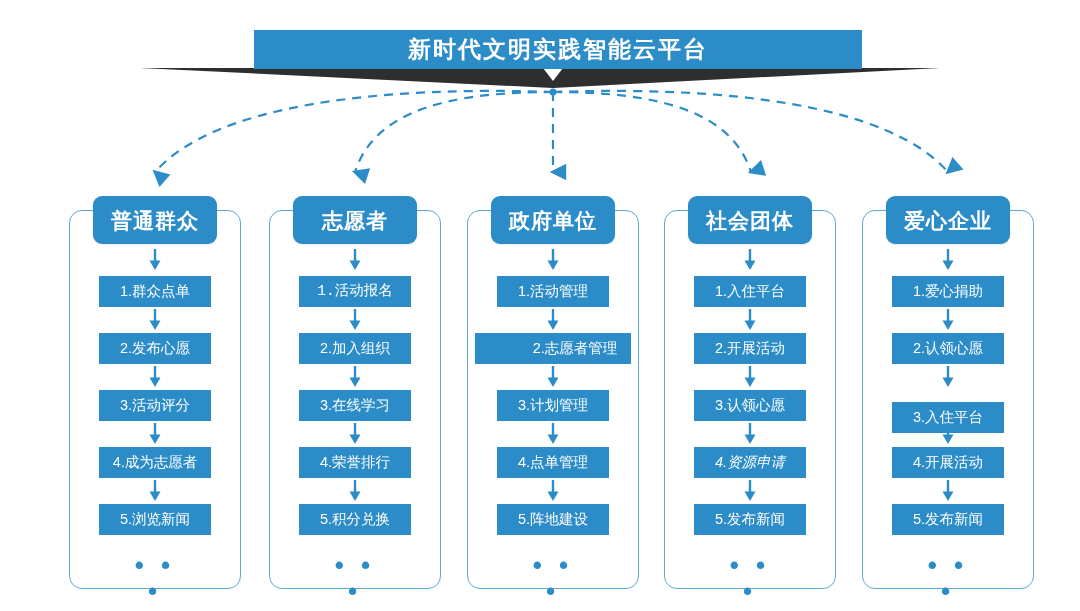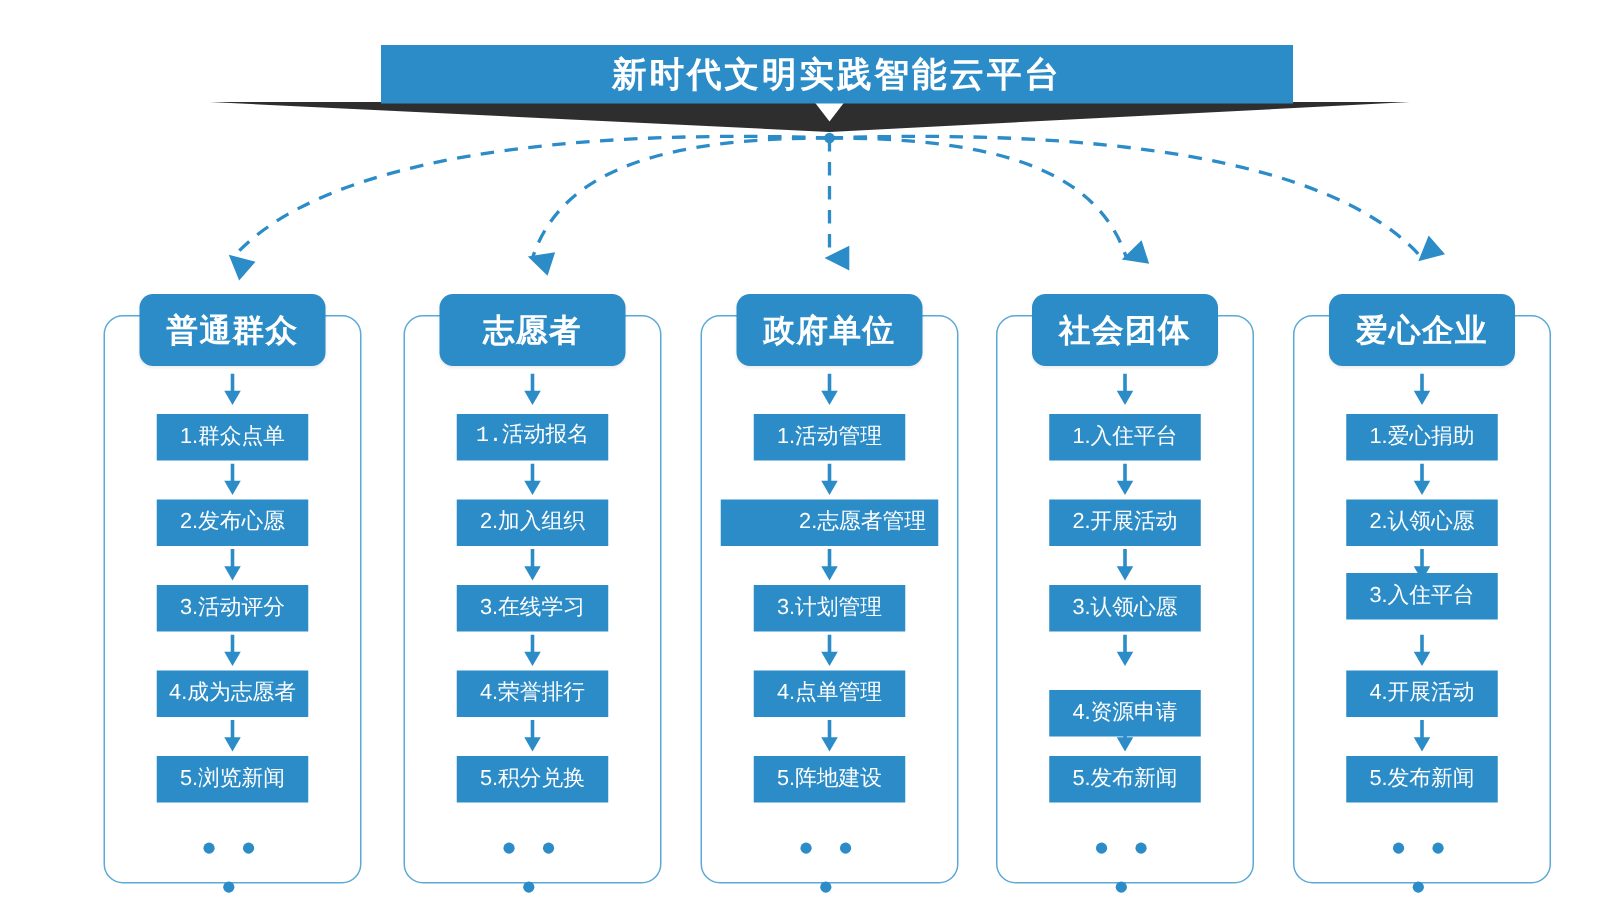--- a/index.html
+++ b/index.html
@@ -116,21 +116,21 @@
     position: absolute;
     left: 0;
     top: 0;
     width: 172px;
     height: 379px;
   }
   .item-box {
     position: absolute;
     left: 50%;
     transform: translateX(-50%);
-    width: 101px;
+    width: 112px;
     height: 31px;
     background: #2b8cc8;
     display: flex;
     align-items: center;
     justify-content: center;
   }
   .item-label {
     color: #ffffff;
     font-size: 14.5px;
     white-space: nowrap;
@@ -352,21 +352,21 @@
           <path d="M7 0 V13" stroke="#2b8cc8" stroke-width="2.4" fill="none"></path>
           <path d="M1.5 11.5 L12.5 11.5 L7 21 Z" fill="#2b8cc8"></path>
         </svg>
         <div class="item-box" style="top:180px;">
           <span class="item-label">3.认领心愿</span>
         </div>
         <svg class="down-arrow" style="top:213px;" viewBox="0 0 14 22">
           <path d="M7 0 V13" stroke="#2b8cc8" stroke-width="2.4" fill="none"></path>
           <path d="M1.5 11.5 L12.5 11.5 L7 21 Z" fill="#2b8cc8"></path>
         </svg>
-        <div class="item-box" style="top:250px;">
+        <div class="item-box" style="top:237px;font-style:italic;">
           <span class="item-label">4.资源申请</span>
         </div>
         <svg class="down-arrow" style="top:270px;" viewBox="0 0 14 22">
           <path d="M7 0 V13" stroke="#2b8cc8" stroke-width="2.4" fill="none"></path>
           <path d="M1.5 11.5 L12.5 11.5 L7 21 Z" fill="#2b8cc8"></path>
         </svg>
         <div class="item-box" style="top:294px;">
           <span class="item-label">5.发布新闻</span>
         </div>
         <div class="ellipsis" style="top:342px;">• • •</div>
@@ -390,21 +390,21 @@
           <path d="M7 0 V13" stroke="#2b8cc8" stroke-width="2.4" fill="none"></path>
           <path d="M1.5 11.5 L12.5 11.5 L7 21 Z" fill="#2b8cc8"></path>
         </svg>
         <div class="item-box" style="top:123px;">
           <span class="item-label">2.认领心愿</span>
         </div>
         <svg class="down-arrow" style="top:156px;" viewBox="0 0 14 22">
           <path d="M7 0 V13" stroke="#2b8cc8" stroke-width="2.4" fill="none"></path>
           <path d="M1.5 11.5 L12.5 11.5 L7 21 Z" fill="#2b8cc8"></path>
         </svg>
-        <div class="item-box" style="top:172px;">
+        <div class="item-box" style="top:192px;">
           <span class="item-label">3.入住平台</span>
         </div>
         <svg class="down-arrow" style="top:213px;" viewBox="0 0 14 22">
           <path d="M7 0 V13" stroke="#2b8cc8" stroke-width="2.4" fill="none"></path>
           <path d="M1.5 11.5 L12.5 11.5 L7 21 Z" fill="#2b8cc8"></path>
         </svg>
         <div class="item-box" style="top:237px;">
           <span class="item-label">4.开展活动</span>
         </div>
         <svg class="down-arrow" style="top:270px;" viewBox="0 0 14 22">

